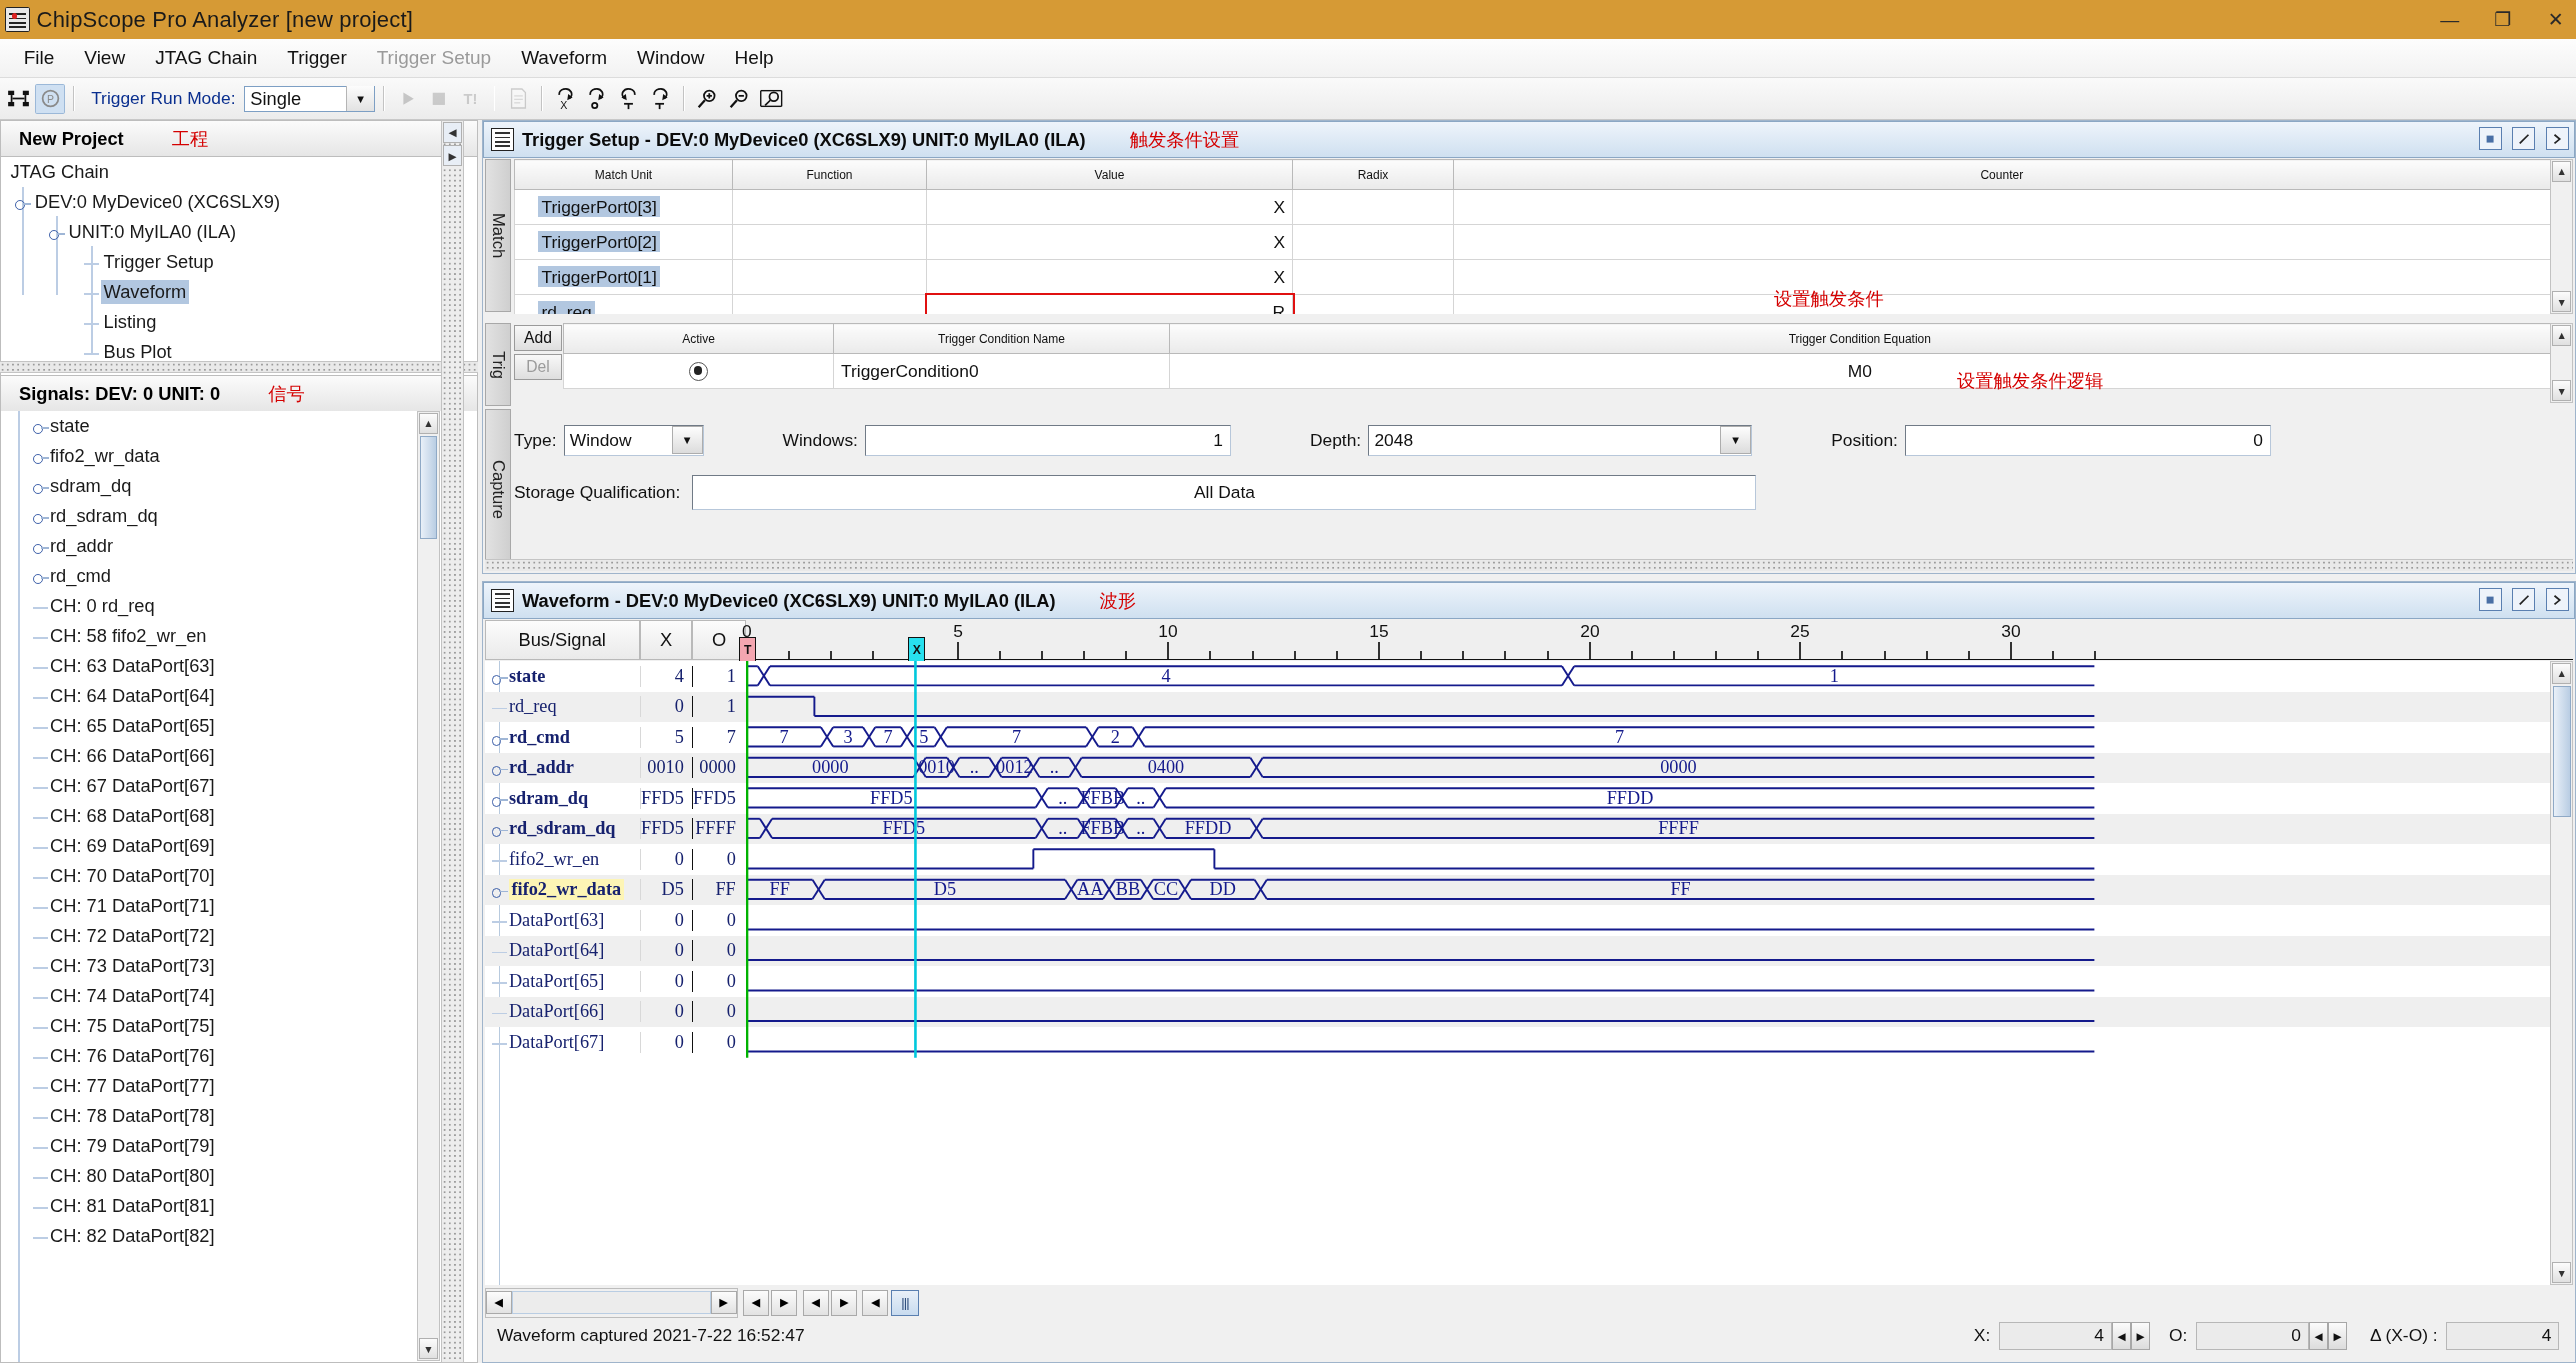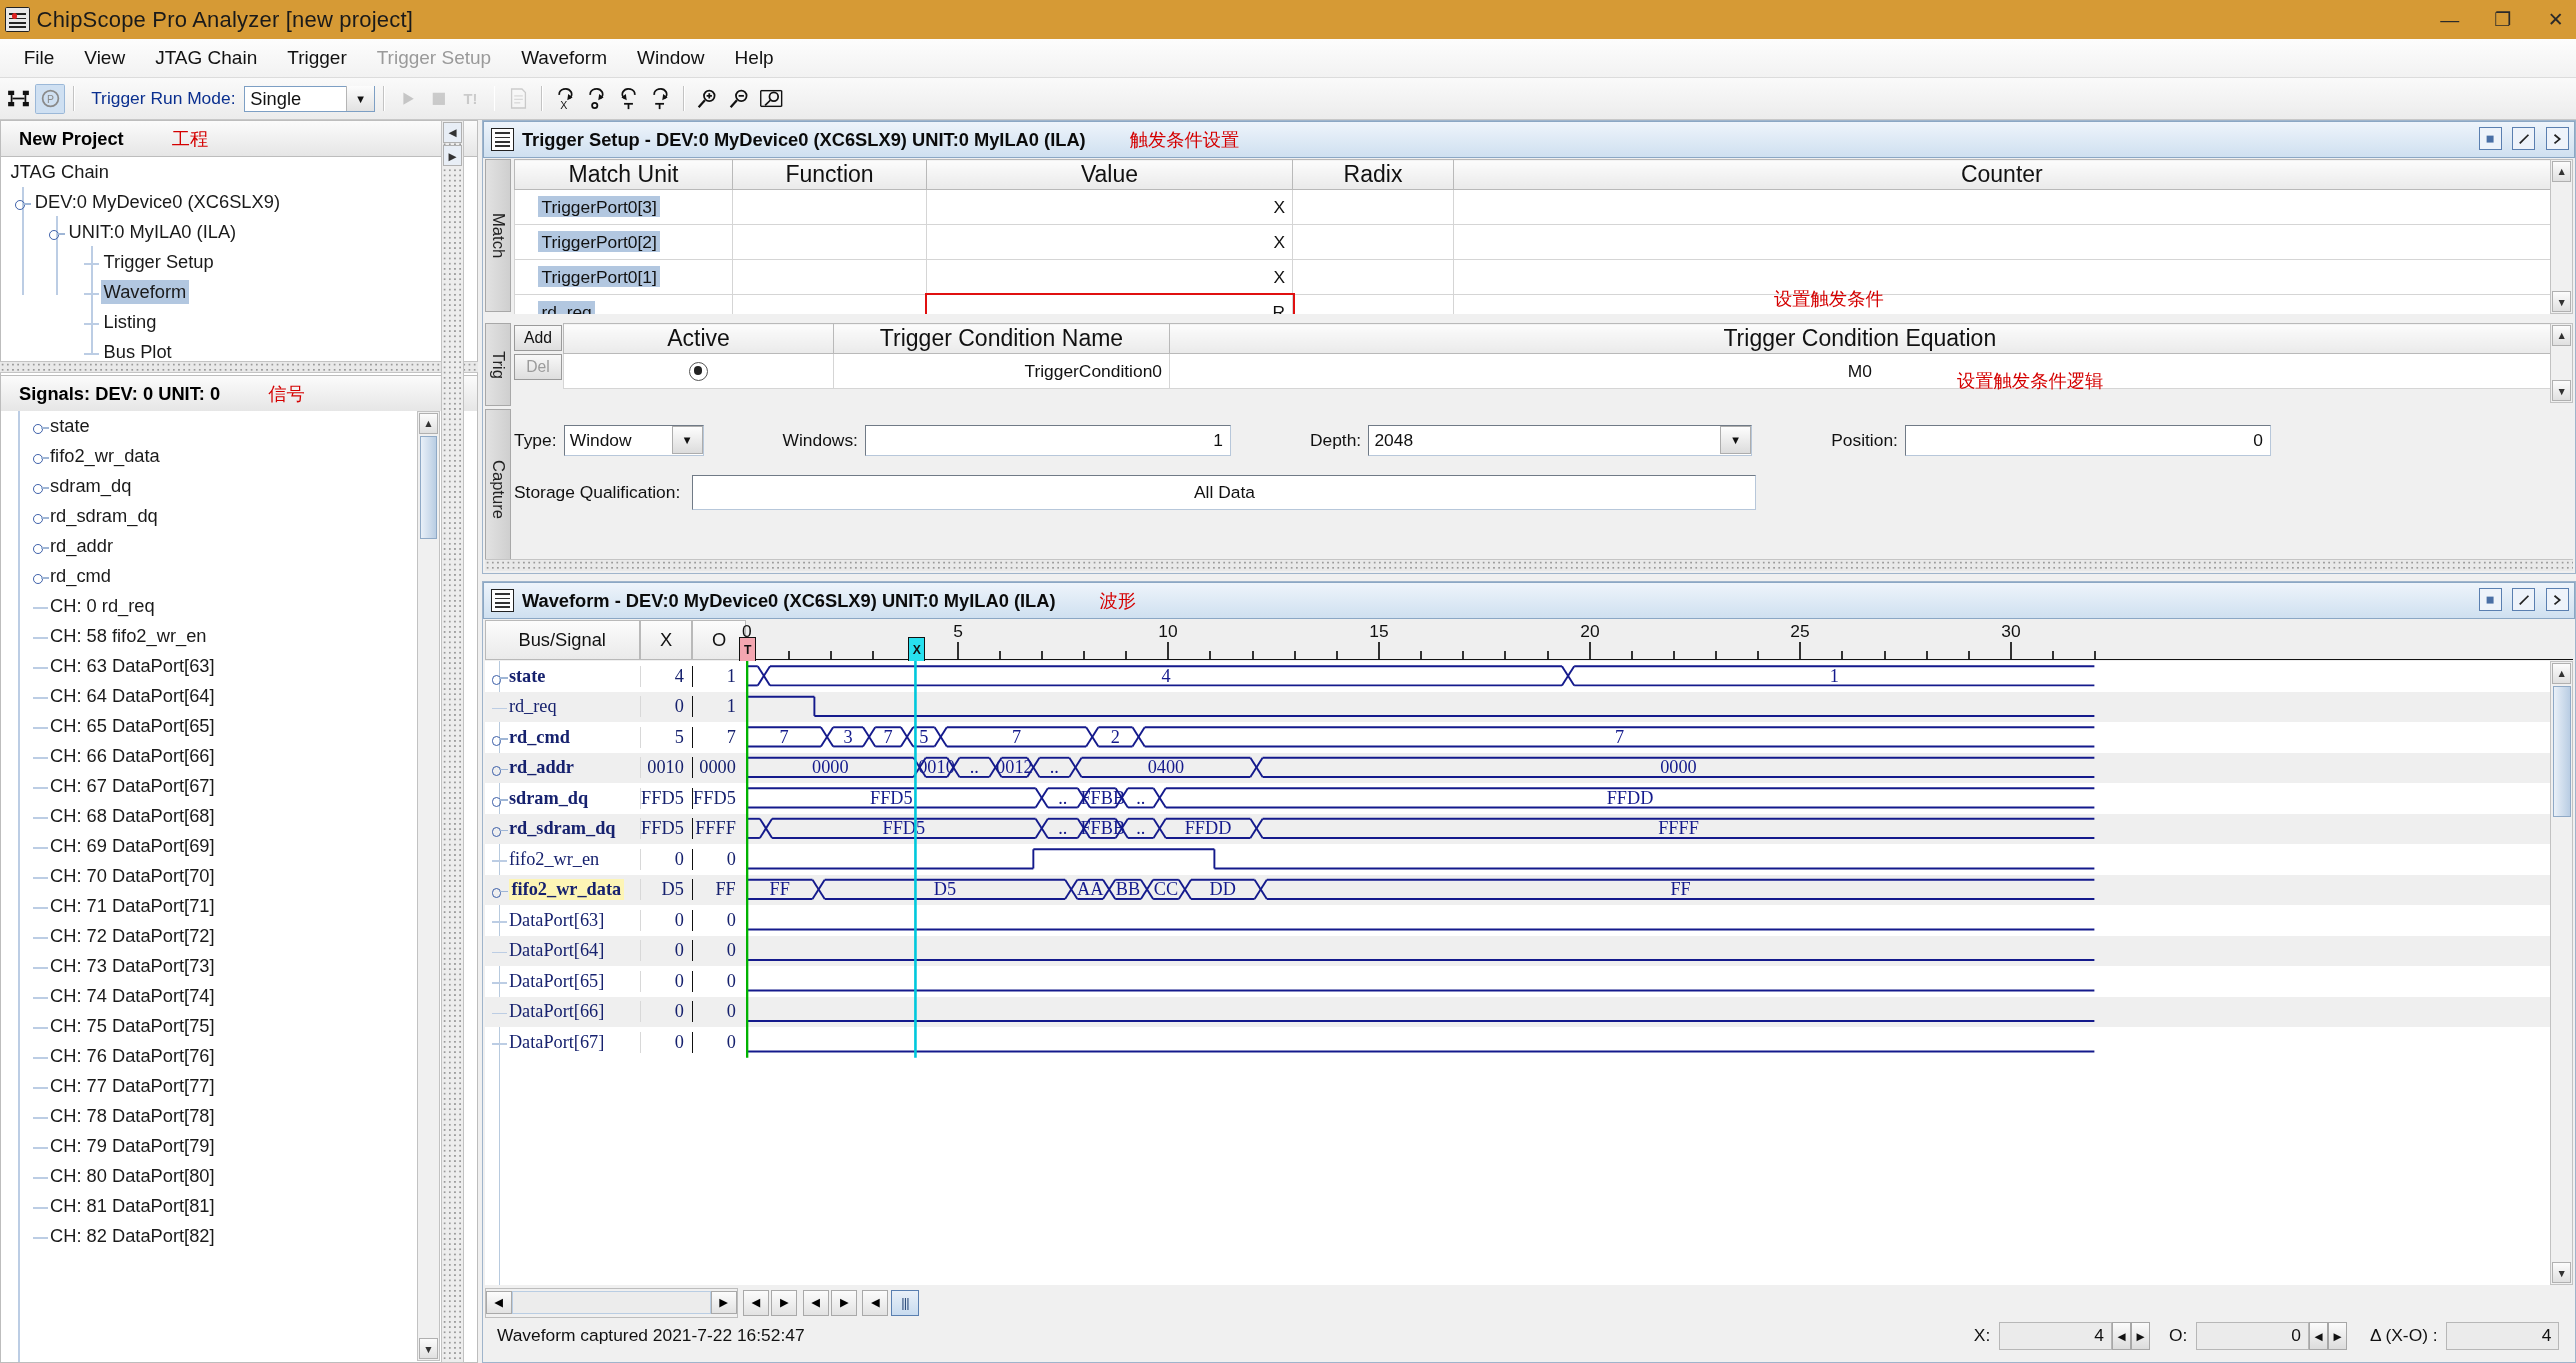--- a/index.html
+++ b/index.html
@@ -137,21 +137,21 @@
   .vtab{
     width:26px; background:linear-gradient(90deg,#e2e2e2,#cfcfcf);
     border:0.9px solid #a8a8a8; color:#222; font-size:16.6px;
     display:flex; align-items:center; justify-content:center;
   }
   .vtab span{ writing-mode:vertical-rl; white-space:nowrap; }
 
   table.grid{ border-collapse:collapse; width:100%; background:#fff; table-layout:fixed;}
   table.grid th{
     background:linear-gradient(#fcfcfc,#eaeaea); border:0.9px solid #b9b9b9;
-    font-size:23px; font-weight:normal; color:#111; height:30px;
+    font-size:12px; font-weight:normal; color:#111; height:30px;
   }
   table.grid td{ border:0.9px solid #d5d5d5; height:35px; font-size:17.4px; color:#111; padding:0 7px;}
   .mu-lbl{ background:#b2c7e0; padding:0.9px 3.5px; }
   .red-box{ outline:2.6px solid #e01010; outline-offset:-0.9px; }
 
   .ctrl-row{ display:flex; align-items:center; gap:0; }
   .fld-label{ font-size:17.4px; color:#111; margin-right:7px; white-space:nowrap;}
   .txtfield{ background:#fff; border:1.7px inset #b7c7da; height:31px; font-size:17.4px;
      color:#111; display:flex; align-items:center; justify-content:flex-end; padding-right:7px;}
   .combofield{ background:#fff; border:1.7px inset #b7c7da; height:31px; font-size:17.4px;
@@ -642,21 +642,21 @@
                 <th>Active</th>
                 <th>Trigger Condition Name</th>
                 <th>Trigger Condition Equation</th>
               </tr>
             </thead>
             <tbody>
               <tr>
                 <td style="text-align:center;">
                   <div class="radio" style="margin:0 auto;"></div>
                 </td>
-                <td style="text-align:right;">TriggerCondition0</td>
+                <td style="text-align:left;">TriggerCondition0</td>
                 <td style="text-align:center;">M0</td>
               </tr>
             </tbody>
           </table>
         </div>
       </div>
       <div style="position:absolute;left:1474px;top:247px;font-size:18.3px;color:#d40000;">设置触发条件逻辑</div>
       <div class="vsb" style="right:1.7px;top:202px;height:80px;">
         <div class="ar" style="top:0.9px;">▲</div>
         <div class="ar" style="bottom:0.9px;">▼</div>

